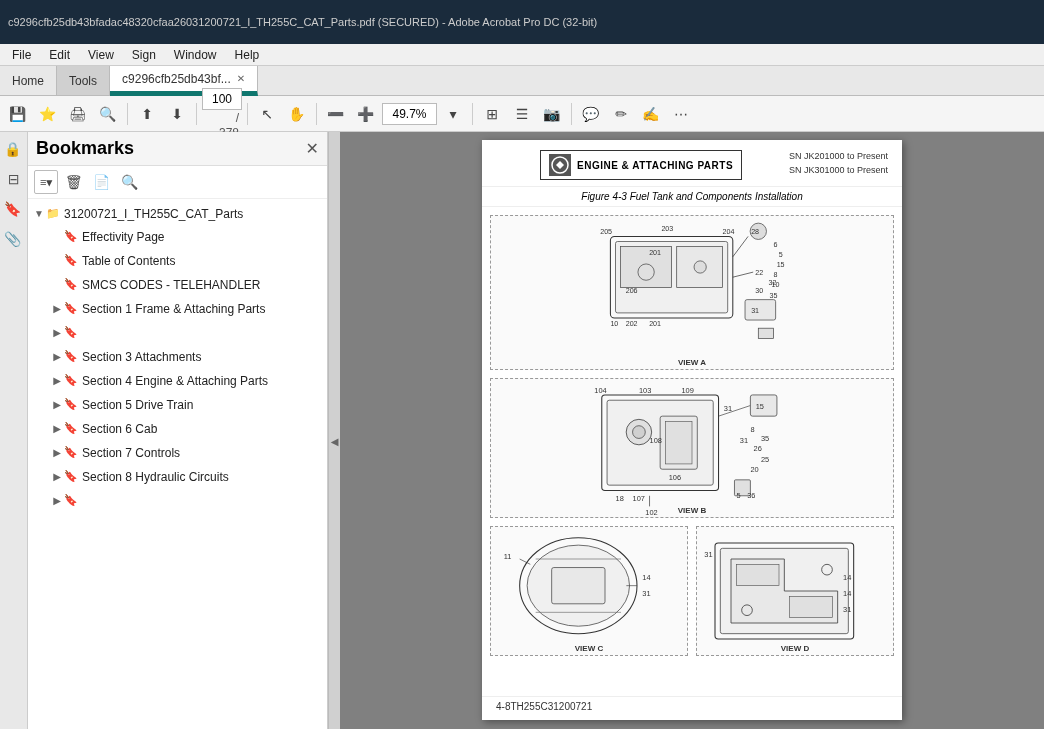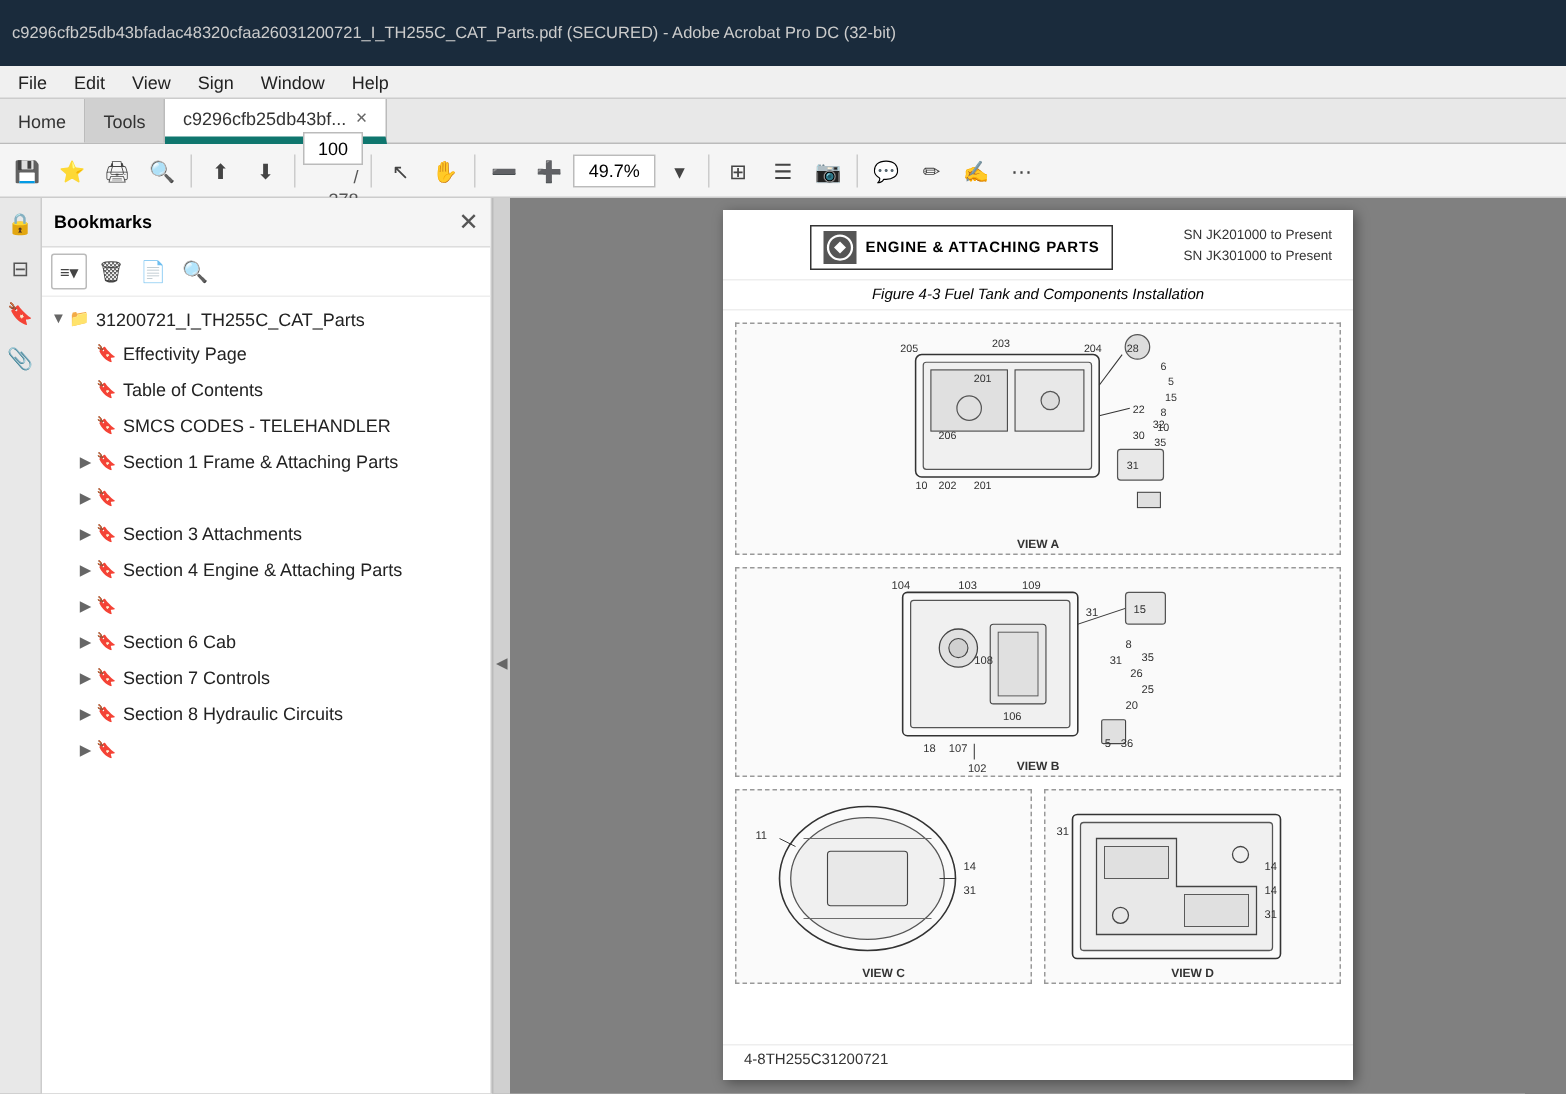--- a/index.html
+++ b/index.html
@@ -122,21 +122,21 @@
       overflow: hidden;
     }
     .bookmarks-header {
       display: flex;
       align-items: center;
       justify-content: space-between;
       padding: 6px 8px;
       border-bottom: 1px solid #ddd;
       background: #f5f5f5;
     }
-    .bookmarks-title { font-weight: 600; font-size: 12px; }
+    .bookmarks-title { font-weight: 600; font-size: 18px; }
     .bookmarks-close { cursor: pointer; font-size: 16px; color: #555; }
     .bookmarks-toolbar {
       display: flex;
       align-items: center;
       padding: 4px 6px;
       border-bottom: 1px solid #eee;
       gap: 4px;
     }
     .bm-btn {
       width: 24px; height: 24px;
@@ -417,20 +417,21 @@
 
       <div class="tree-item indent-1">
         <div class="tree-expand">▶</div>
         <div class="tree-icon">🔖</div>
         <span class="tree-label">Section 4 Engine &amp; Attaching Parts</span>
       </div>
 
       <div class="tree-item indent-1">
         <div class="tree-expand">▶</div>
         <div class="tree-icon">🔖</div>
+        <span class="tree-label">Section 5 Drive Train</span>
       </div>
 
       <div class="tree-item indent-1">
         <div class="tree-expand">▶</div>
         <div class="tree-icon">🔖</div>
         <span class="tree-label">Section 6 Cab</span>
       </div>
 
       <div class="tree-item indent-1">
         <div class="tree-expand">▶</div>

